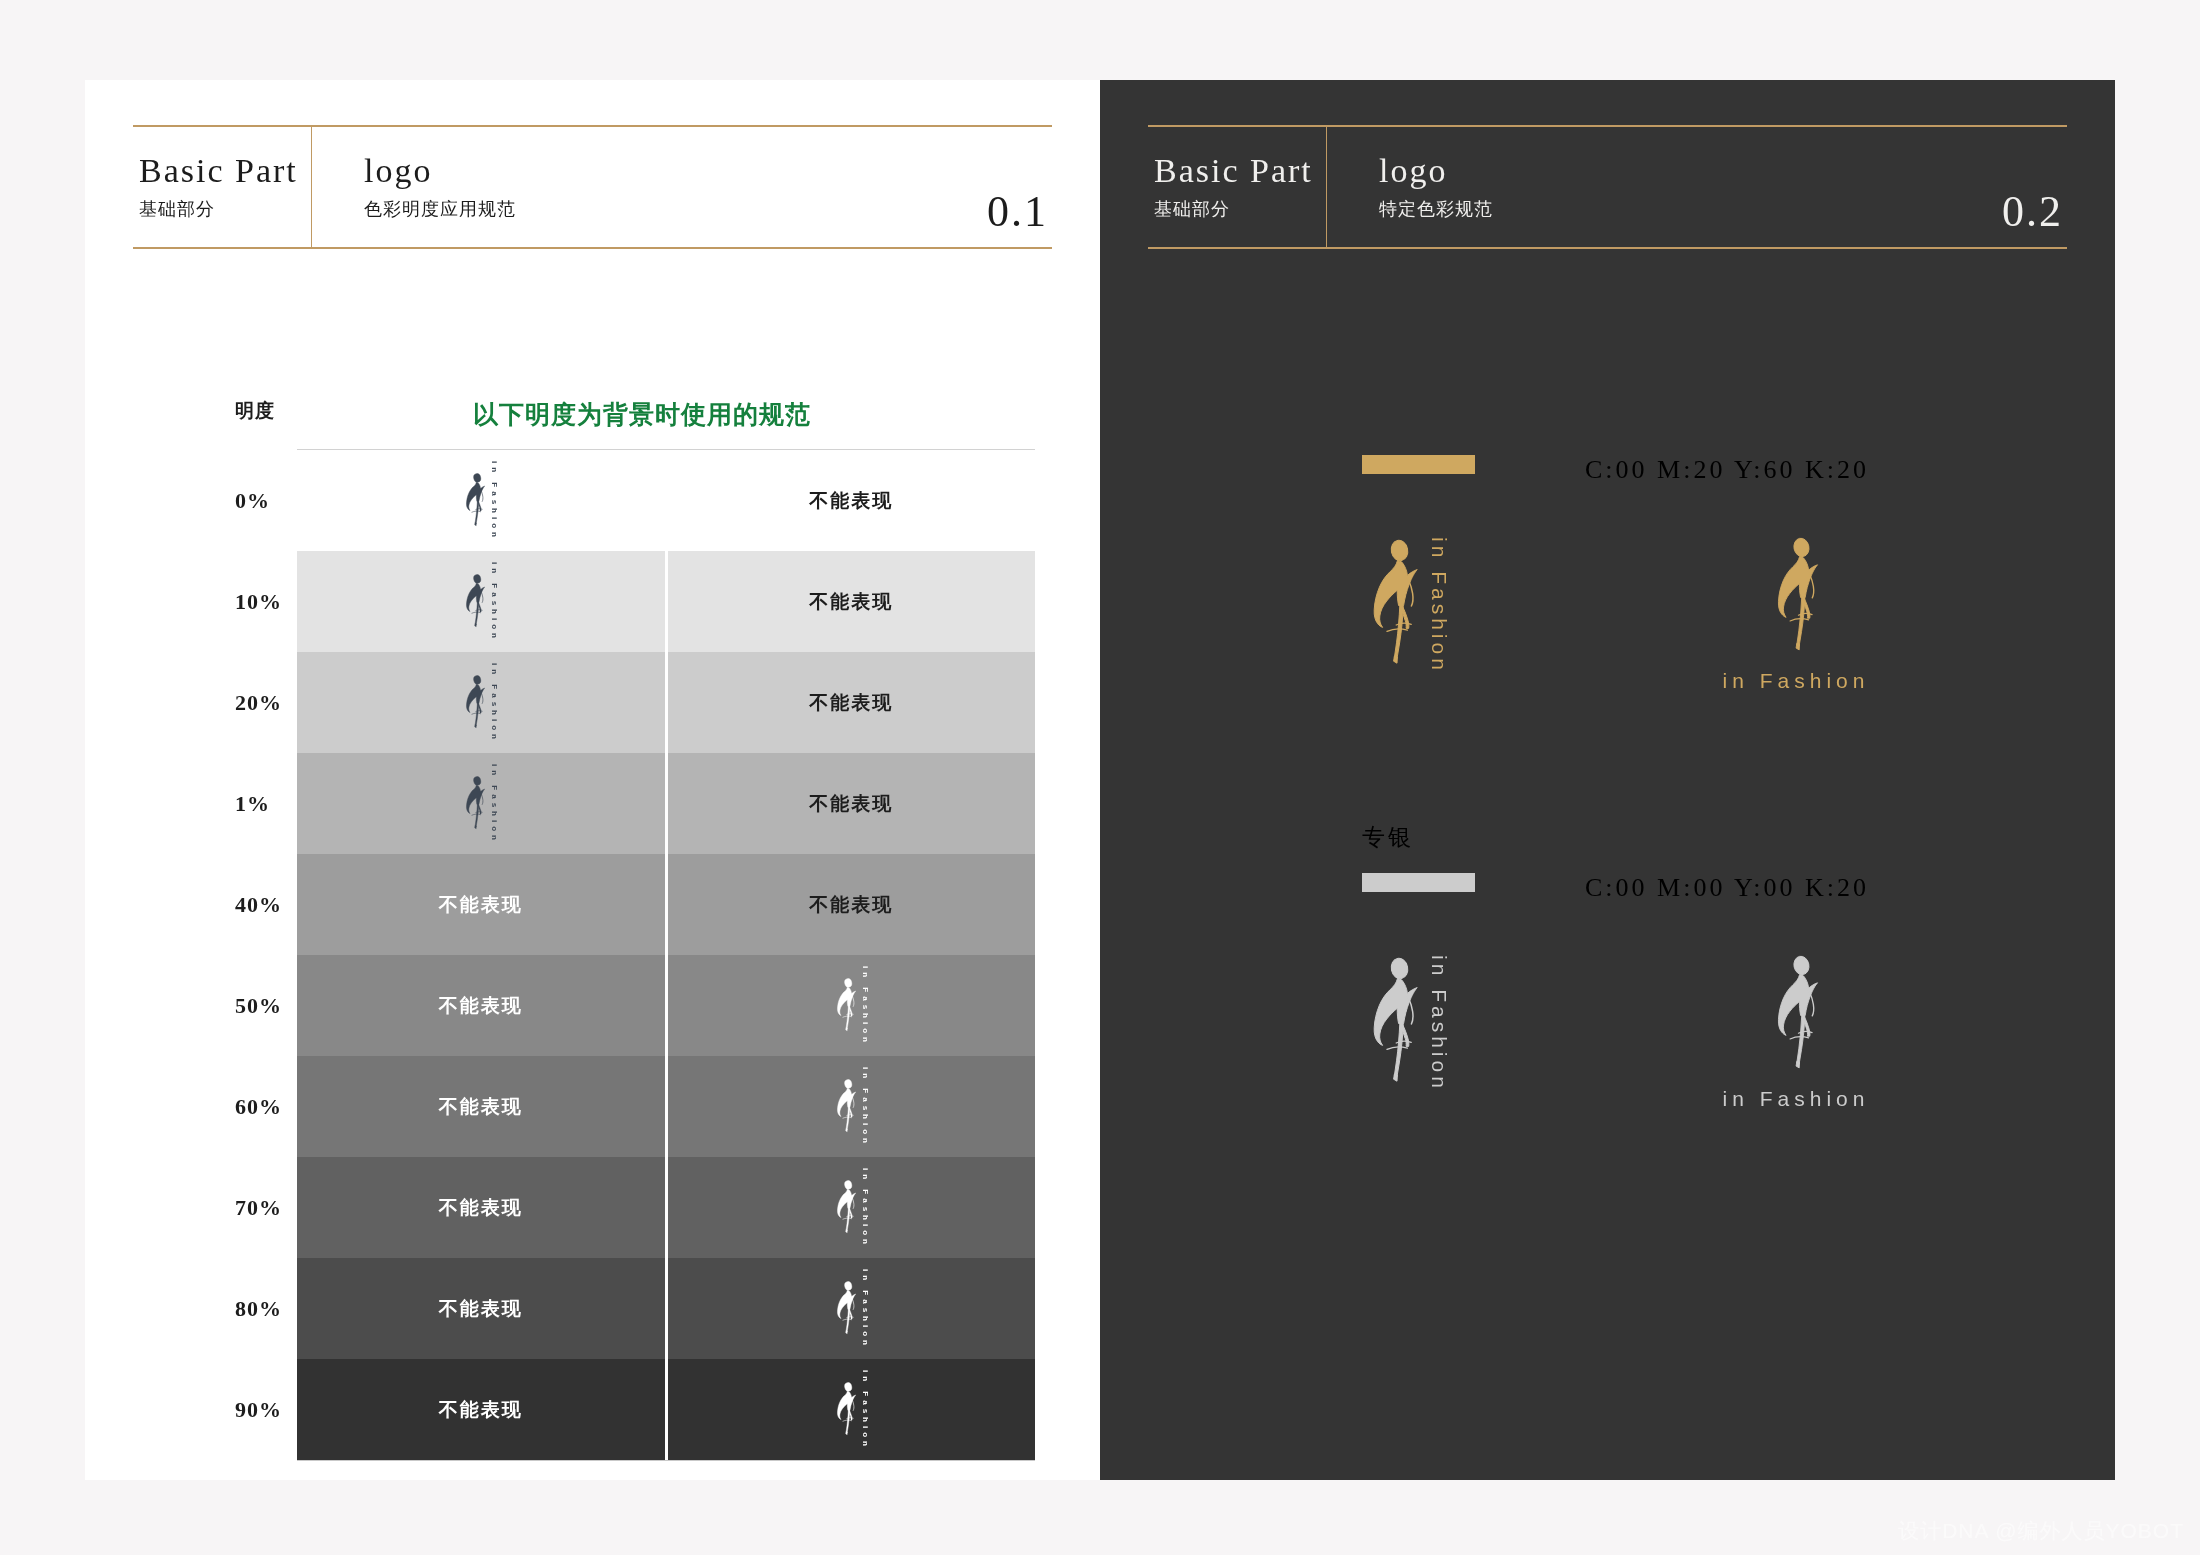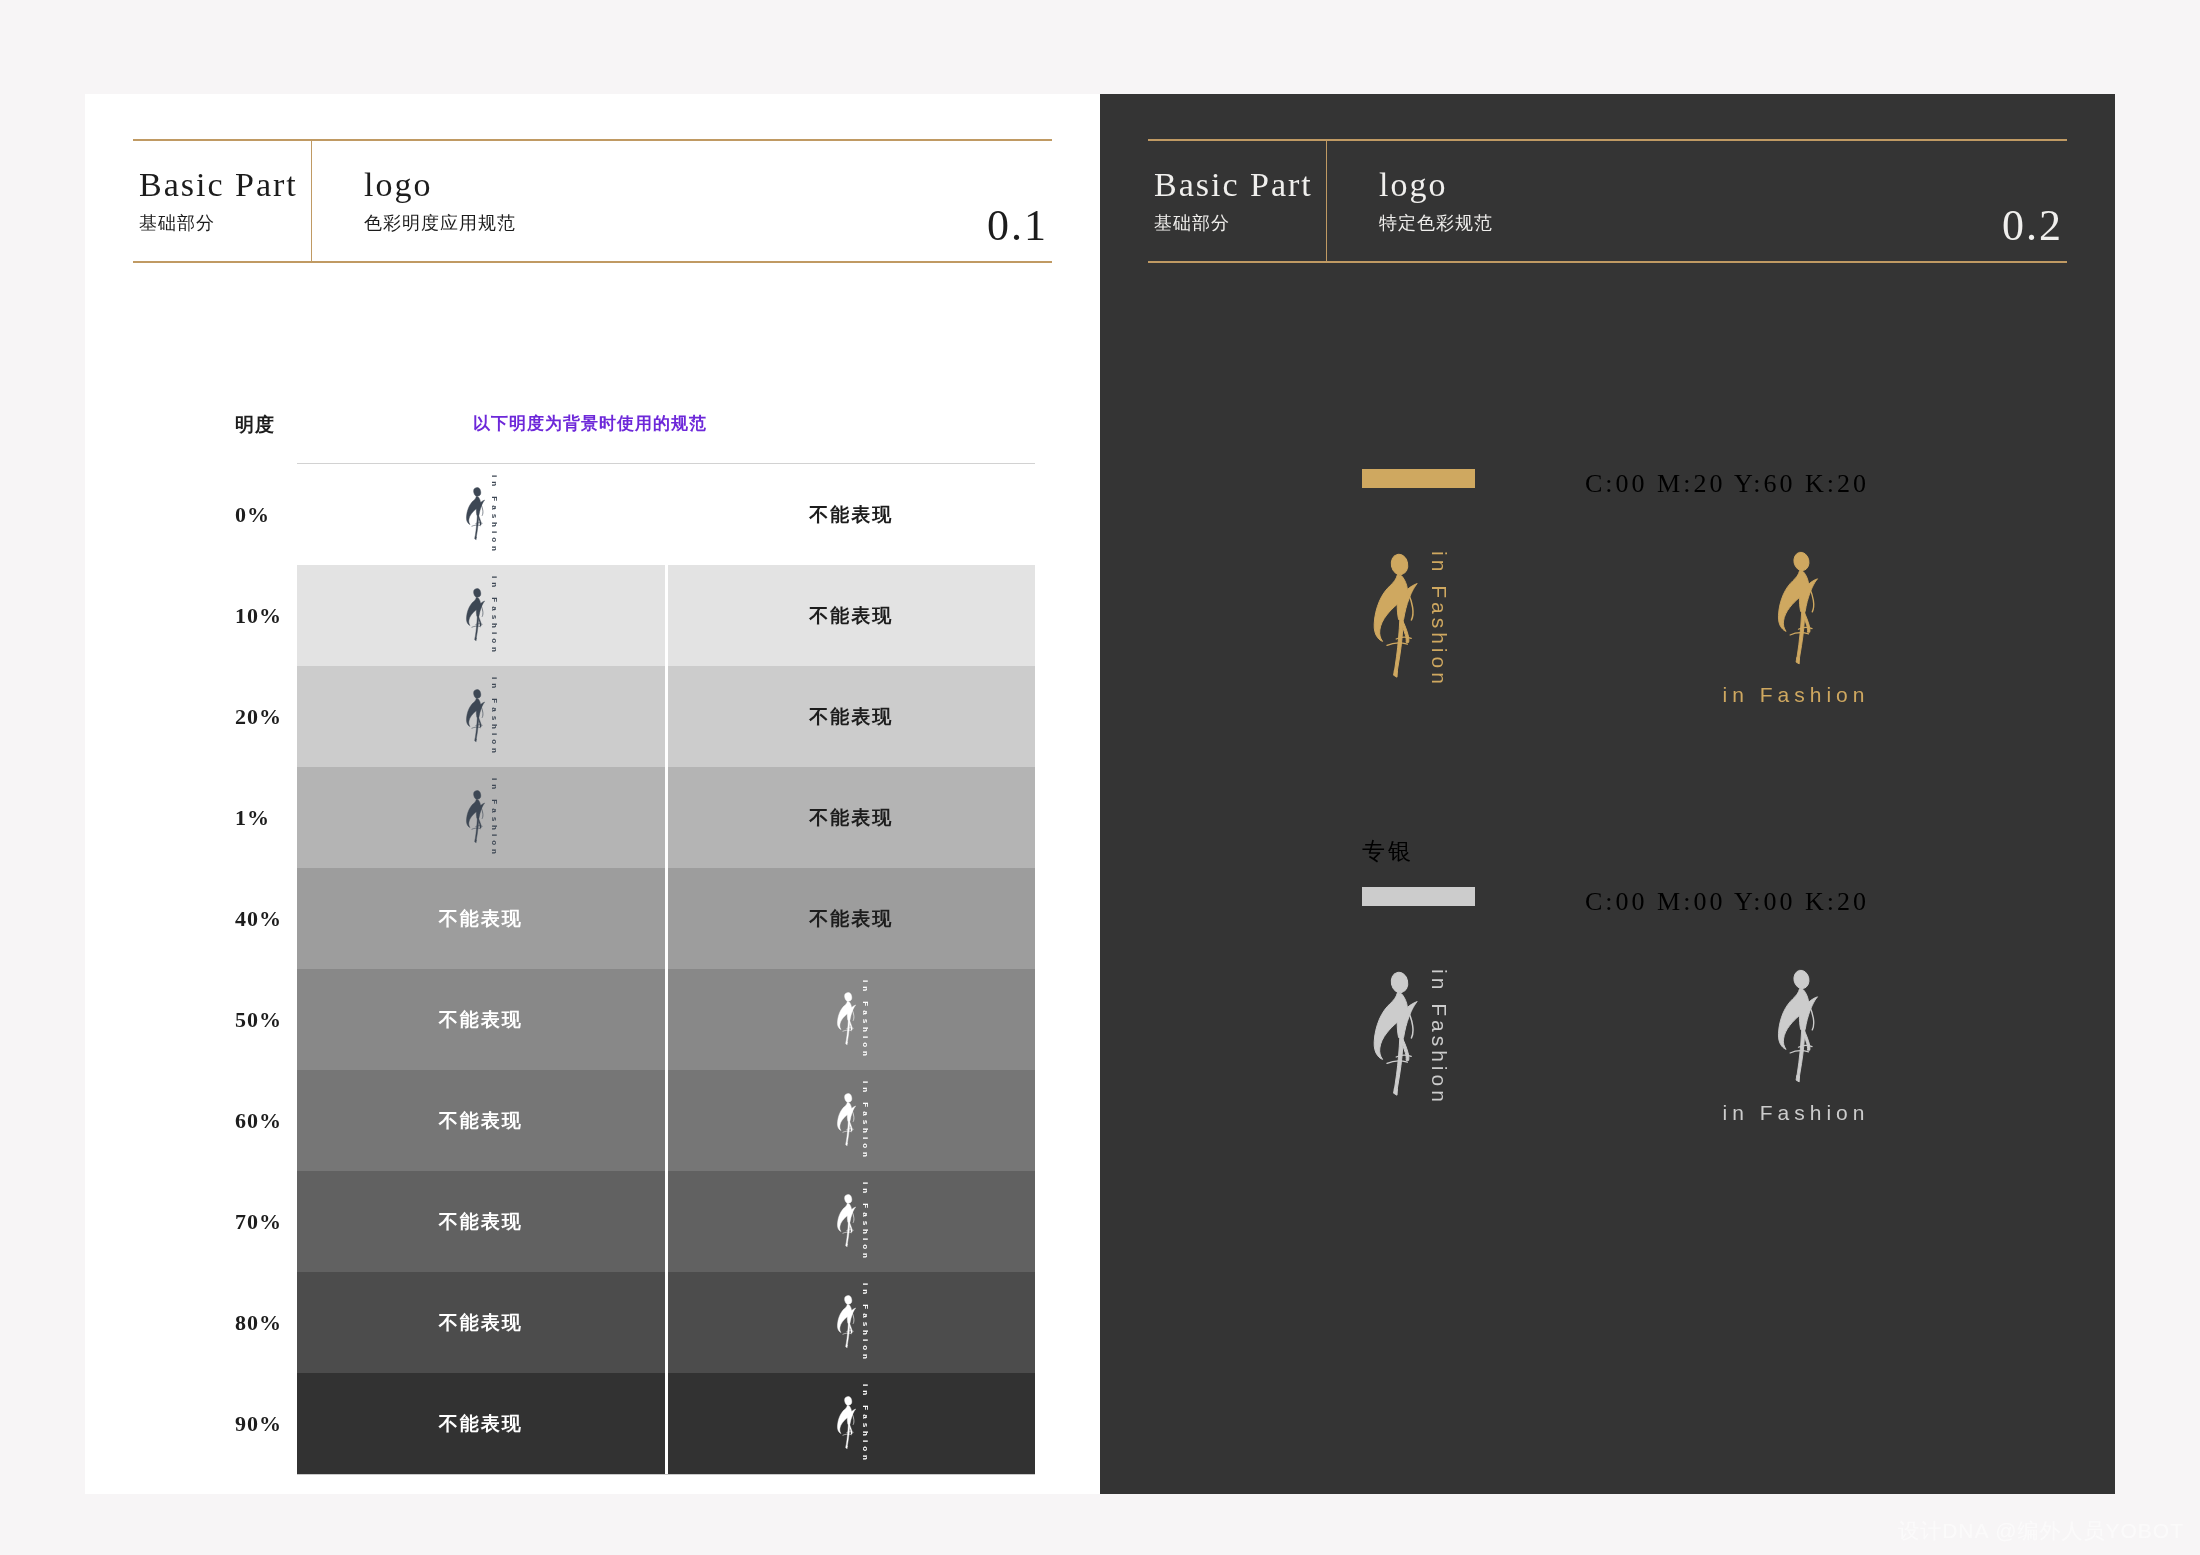--- a/index.html
+++ b/index.html
@@ -8,21 +8,21 @@
     width:2200px;height:1555px;
     background:#f7f5f6;
     font-family:"Liberation Serif", serif;
     overflow:hidden;
     position:relative;
   }
 
   
   .spread{
     position:absolute;
-    top:94px;
+    top:80px;
     height:1400px;
   }
   .page-left{
     left:85px;
     width:1015px;
     background:#ffffff;
   }
   .page-right{
     left:1100px;
     width:1015px;
@@ -102,21 +102,21 @@
   .th-a{
     position:absolute;left:0;top:8px;
     width:62px;
     font-family:"Liberation Sans", sans-serif;
     font-size:19px;color:#1d1d1d;
     letter-spacing:1px;
   }
   .th-b{
     position:absolute;left:238px;top:8px;
     font-family:"Liberation Sans", sans-serif;
-    font-size:17px;color:#6d28d9;
+    font-size:25px;color:#15803d;
     letter-spacing:1px;
     white-space:nowrap;
   }
   .tbl-rule{
     position:absolute;
     left:62px;right:0;
     bottom:0;
     height:1px;
     background:#d2d2d2;
   }

